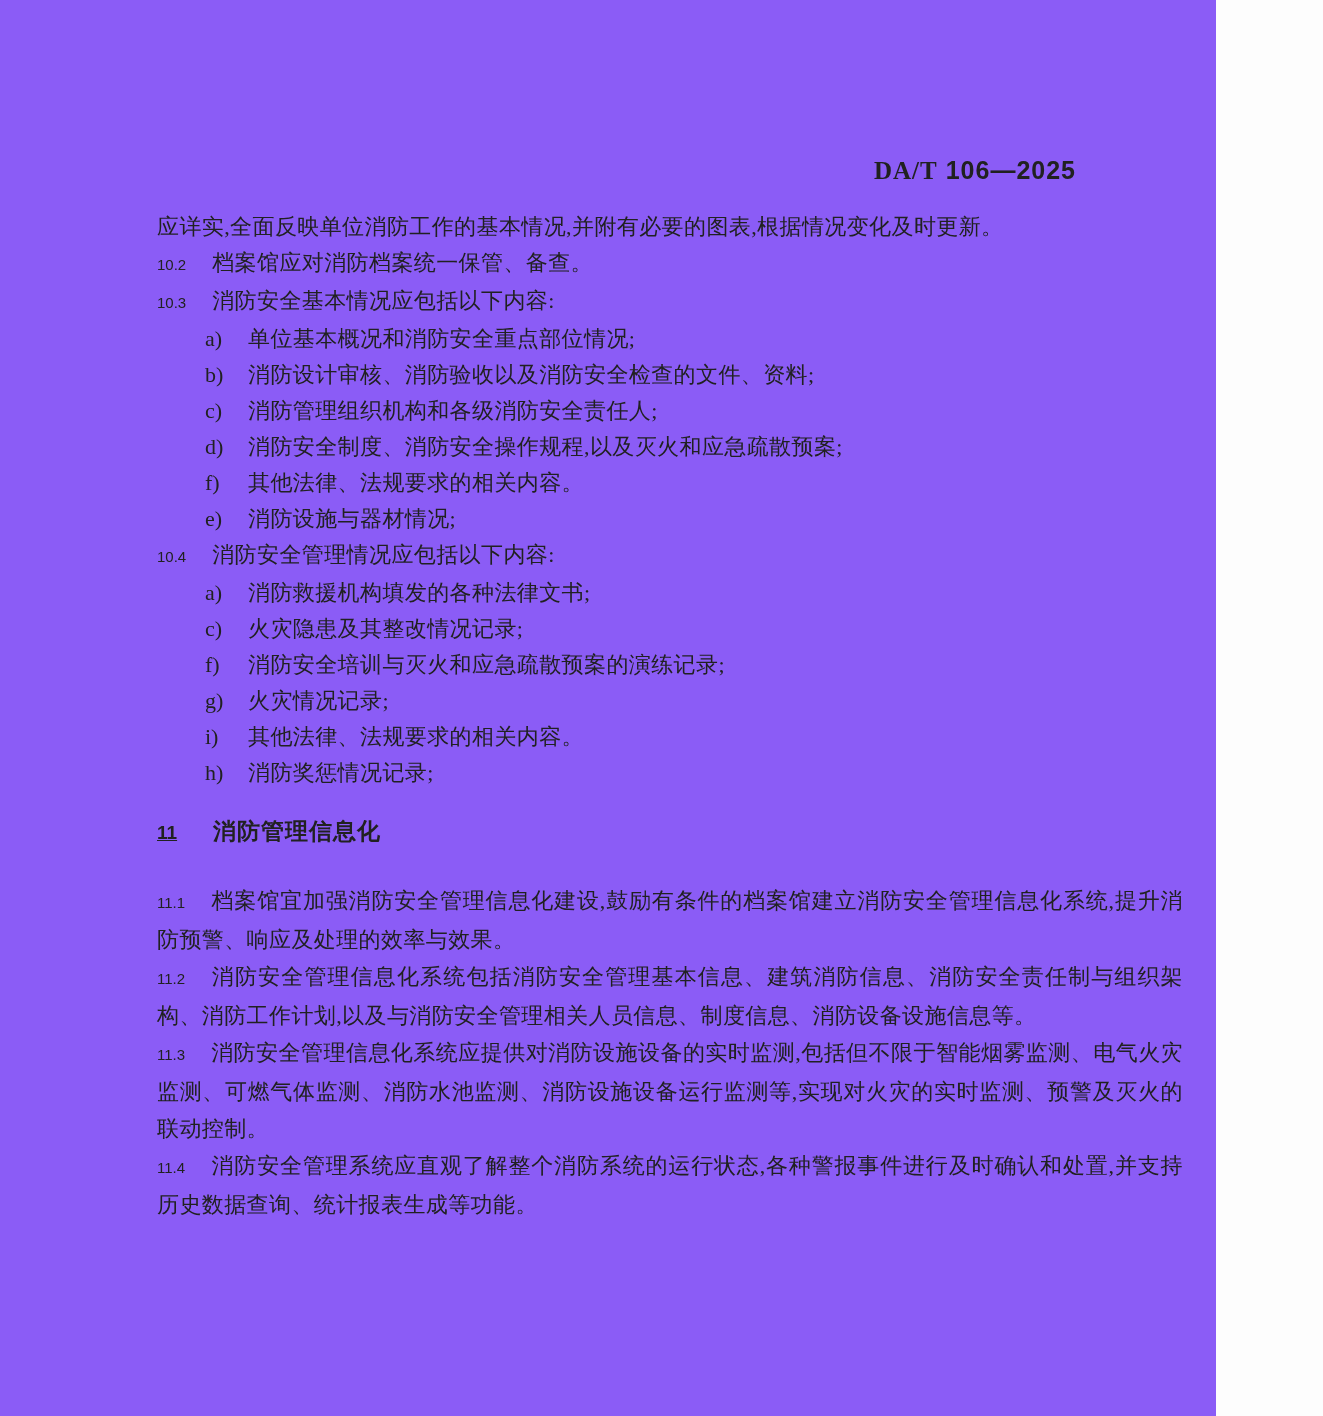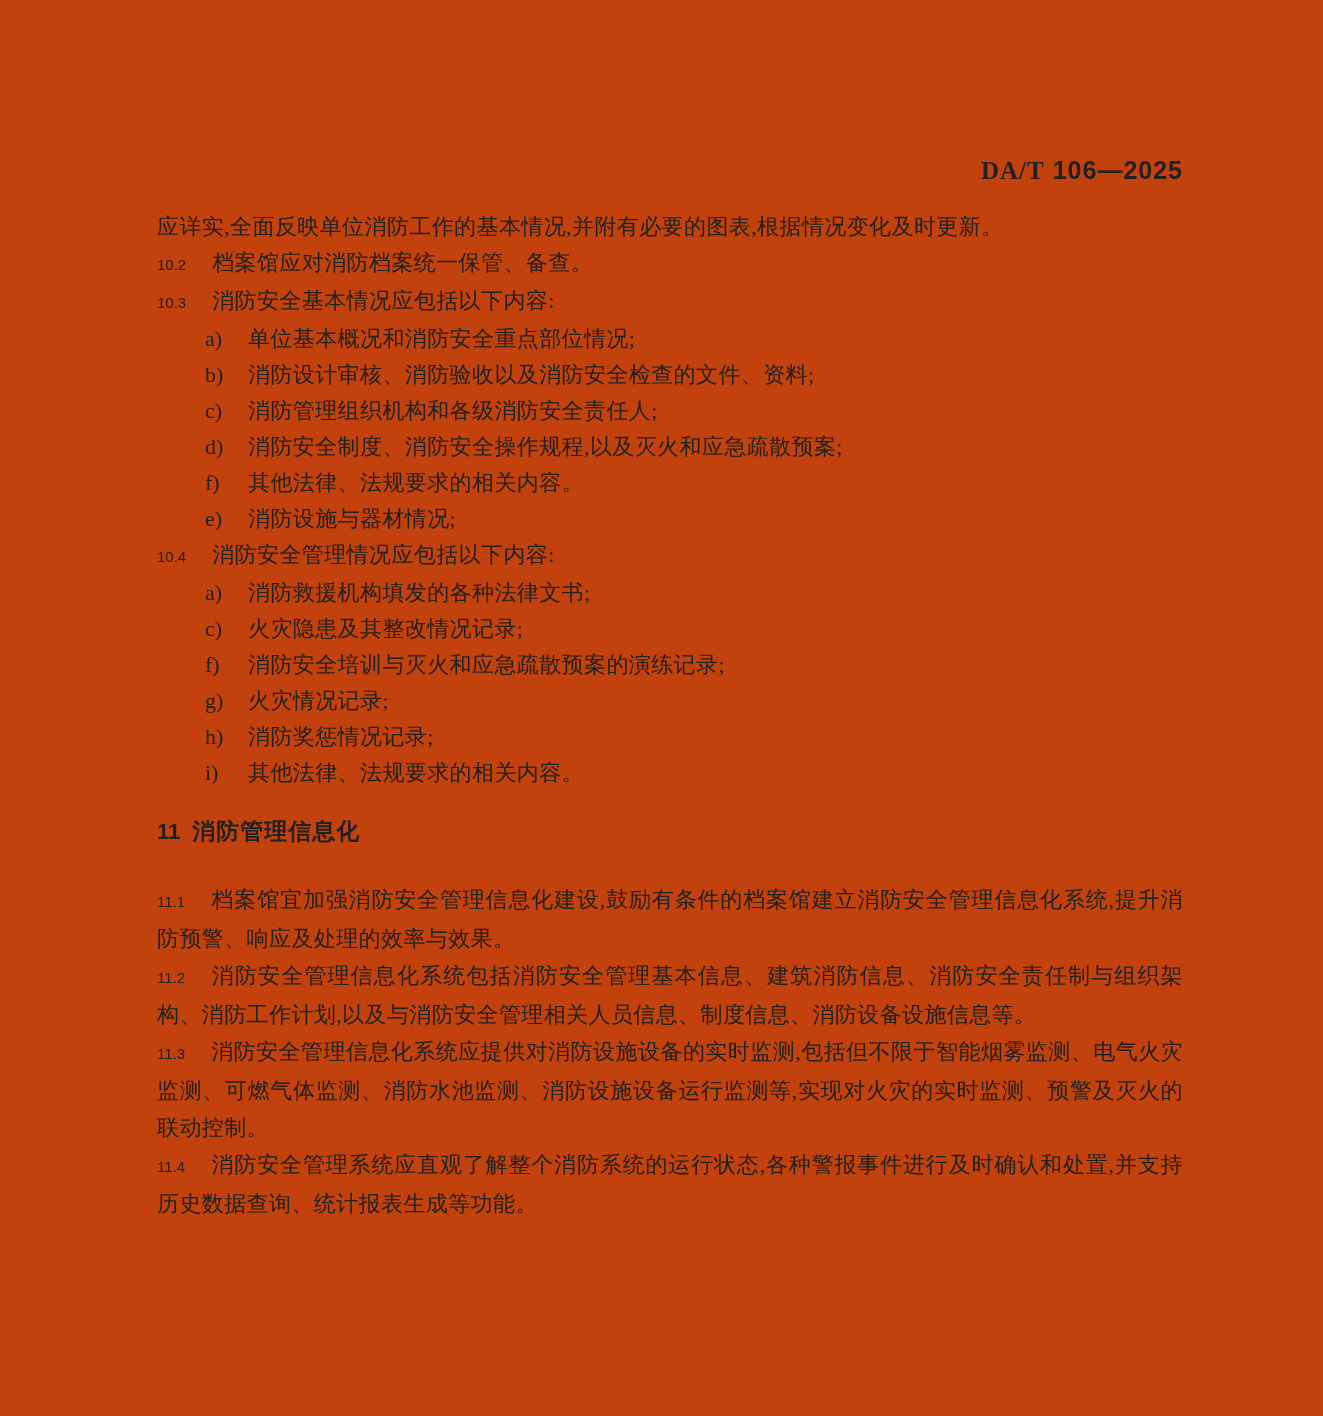--- a/index.html
+++ b/index.html
@@ -4,23 +4,23 @@
 <style>
   html, body {
     margin: 0;
     padding: 0;
     background: #fdfdfd;
     font-family: "Liberation Serif", "DejaVu Serif", serif;
     color: #212121;
   }
   .page {
     position: relative;
-    width: 1323px;
+    width: 1216px;
     height: 1416px;
-    background: #c2410c;
+    background: #8b5cf6;
     overflow: hidden;
   }
   .doc-header {
     position: absolute;
     top: 156px;
     right: 140px;
     font-size: 25px;
     font-weight: bold;
     letter-spacing: 1px;
     white-space: nowrap;
@@ -67,23 +67,24 @@
   .section-heading {
     margin: 22px 0 0 0;
     line-height: 36px;
     font-family: "Liberation Sans", "DejaVu Sans", sans-serif;
     font-weight: bold;
     font-size: 23px;
     letter-spacing: 1px;
     text-align: left;
   }
   .section-num {
-    font-size: 22px;
-    margin-right: 12px;
+    font-size: 19px;
+    margin-right: 36px;
     letter-spacing: 0;
+    text-decoration: underline;
   }
   .para-clause {
     line-height: 37px;
   }
   .para-clause.first {
     margin-top: 31px;
   }
 </style>
 </head>
 <body>
@@ -108,22 +109,22 @@
     <p class="list-item"><span class="item-letter">d)</span><span>消防安全制度、消防安全操作规程,以及灭火和应急疏散预案;</span></p>
     <p class="list-item"><span class="item-letter">f)</span><span>其他法律、法规要求的相关内容。</span></p>
     <p class="list-item"><span class="item-letter">e)</span><span>消防设施与器材情况;</span></p>
 
     <p class="clause"><span class="clause-num">10.4</span><span>消防安全管理情况应包括以下内容:</span></p>
 
     <p class="list-item"><span class="item-letter">a)</span><span>消防救援机构填发的各种法律文书;</span></p>
     <p class="list-item"><span class="item-letter">c)</span><span>火灾隐患及其整改情况记录;</span></p>
     <p class="list-item"><span class="item-letter">f)</span><span>消防安全培训与灭火和应急疏散预案的演练记录;</span></p>
     <p class="list-item"><span class="item-letter">g)</span><span>火灾情况记录;</span></p>
+    <p class="list-item"><span class="item-letter">i)</span><span>其他法律、法规要求的相关内容。</span></p>
     <p class="list-item"><span class="item-letter">h)</span><span>消防奖惩情况记录;</span></p>
-    <p class="list-item"><span class="item-letter">i)</span><span>其他法律、法规要求的相关内容。</span></p>
 
     <h2 class="section-heading"><span class="section-num">11</span><span>消防管理信息化</span></h2>
 
     <p class="para-clause first"><span class="clause-num">11.1</span><span>档案馆宜加强消防安全管理信息化建设,鼓励有条件的档案馆建立消防安全管理信息化系统,提升消防预警、响应及处理的效率与效果。</span></p>
 
     <p class="para-clause"><span class="clause-num">11.2</span><span>消防安全管理信息化系统包括消防安全管理基本信息、建筑消防信息、消防安全责任制与组织架构、消防工作计划,以及与消防安全管理相关人员信息、制度信息、消防设备设施信息等。</span></p>
 
     <p class="para-clause"><span class="clause-num">11.3</span><span>消防安全管理信息化系统应提供对消防设施设备的实时监测,包括但不限于智能烟雾监测、电气火灾监测、可燃气体监测、消防水池监测、消防设施设备运行监测等,实现对火灾的实时监测、预警及灭火的联动控制。</span></p>
 
     <p class="para-clause"><span class="clause-num">11.4</span><span>消防安全管理系统应直观了解整个消防系统的运行状态,各种警报事件进行及时确认和处置,并支持历史数据查询、统计报表生成等功能。</span></p>

